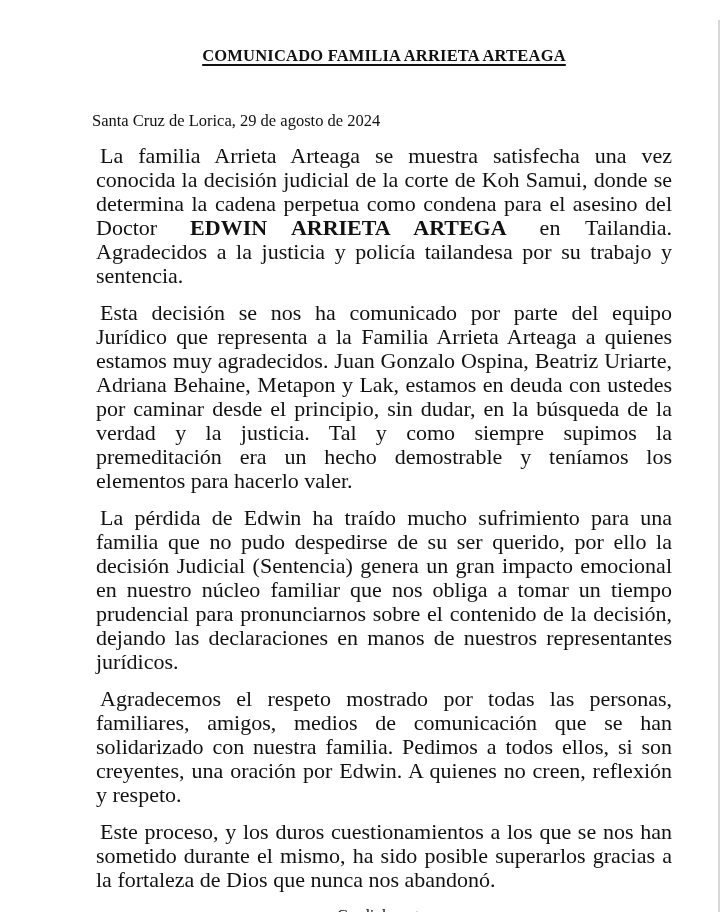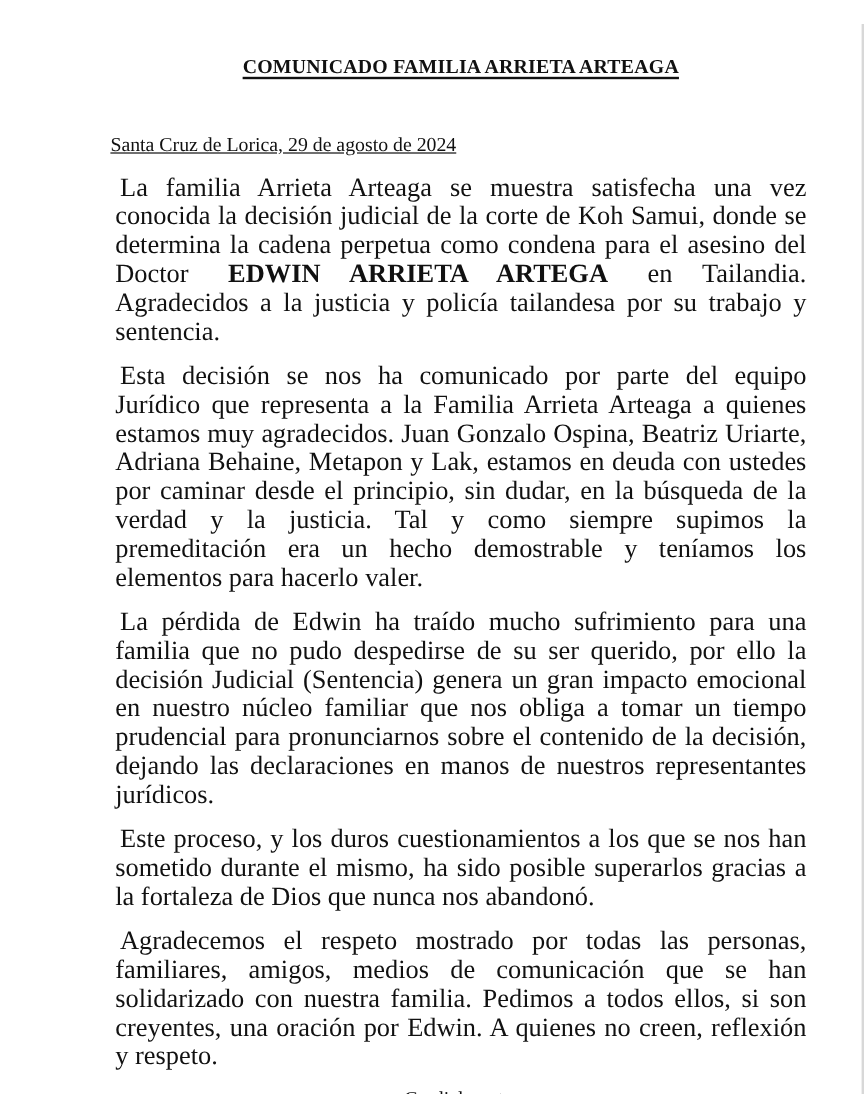--- a/index.html
+++ b/index.html
@@ -31,21 +31,20 @@
     text-underline-offset: 3px;
     text-decoration-thickness: 1.5px;
     line-height: 24px;
     letter-spacing: 0.2px;
     margin-bottom: 41px;
   }
   .dateline {
     font-size: 16.5px;
     line-height: 24px;
     margin-bottom: 11px;
-    text-decoration: underline;
   }
   .para {
     font-size: 22px;
     line-height: 24px;
     text-align: justify;
     margin-bottom: 13px;
   }
   .para .b { font-weight: bold; }
   .closing {
     font-size: 16.5px;
@@ -85,22 +84,22 @@
 <body>
 
 <div class="page">
   <div class="doc">
     <h1 class="title">COMUNICADO FAMILIA ARRIETA ARTEAGA</h1>
     <p class="dateline">Santa Cruz de Lorica, 29 de agosto de 2024</p>
     <div>
         <p class="para"><span>La familia Arrieta Arteaga se muestra satisfecha una vez conocida la decisión judicial de la corte de Koh Samui, donde se determina la cadena perpetua como condena para el asesino del Doctor </span><span class="b">EDWIN ARRIETA ARTEGA</span><span> en Tailandia. Agradecidos a la justicia y policía tailandesa por su trabajo y sentencia.</span></p>
         <p class="para"><span>Esta decisión se nos ha comunicado por parte del equipo Jurídico que representa a la Familia Arrieta Arteaga a quienes estamos muy agradecidos. Juan Gonzalo Ospina, Beatriz Uriarte, Adriana Behaine, Metapon y Lak, estamos en deuda con ustedes por caminar desde el principio, sin dudar, en la búsqueda de la verdad y la justicia. Tal y como siempre supimos la premeditación era un hecho demostrable y teníamos los elementos para hacerlo valer.</span></p>
         <p class="para"><span>La pérdida de Edwin ha traído mucho sufrimiento para una familia que no pudo despedirse de su ser querido, por ello la decisión Judicial (Sentencia) genera un gran impacto emocional en nuestro núcleo familiar que nos obliga a tomar un tiempo prudencial para pronunciarnos sobre el contenido de la decisión, dejando las declaraciones en manos de nuestros representantes jurídicos.</span></p>
+        <p class="para"><span>Agradecemos el respeto mostrado por todas las personas, familiares, amigos, medios de comunicación que se han solidarizado con nuestra familia. Pedimos a todos ellos, si son creyentes, una oración por Edwin. A quienes no creen, reflexión y respeto.</span></p>
         <p class="para"><span>Este proceso, y los duros cuestionamientos a los que se nos han sometido durante el mismo, ha sido posible superarlos gracias a la fortaleza de Dios que nunca nos abandonó.</span></p>
-        <p class="para"><span>Agradecemos el respeto mostrado por todas las personas, familiares, amigos, medios de comunicación que se han solidarizado con nuestra familia. Pedimos a todos ellos, si son creyentes, una oración por Edwin. A quienes no creen, reflexión y respeto.</span></p>
       </div>
     <p class="closing">Cordialmente;</p>
   </div>
 
   <div class="scrollbar">
     <div class="scrollbar-track" style="background: rgb(216, 216, 216);"></div>
     <div class="scrollbar-thumb" style="background: rgb(168, 168, 168);"></div>
   </div>
 </div>
 

